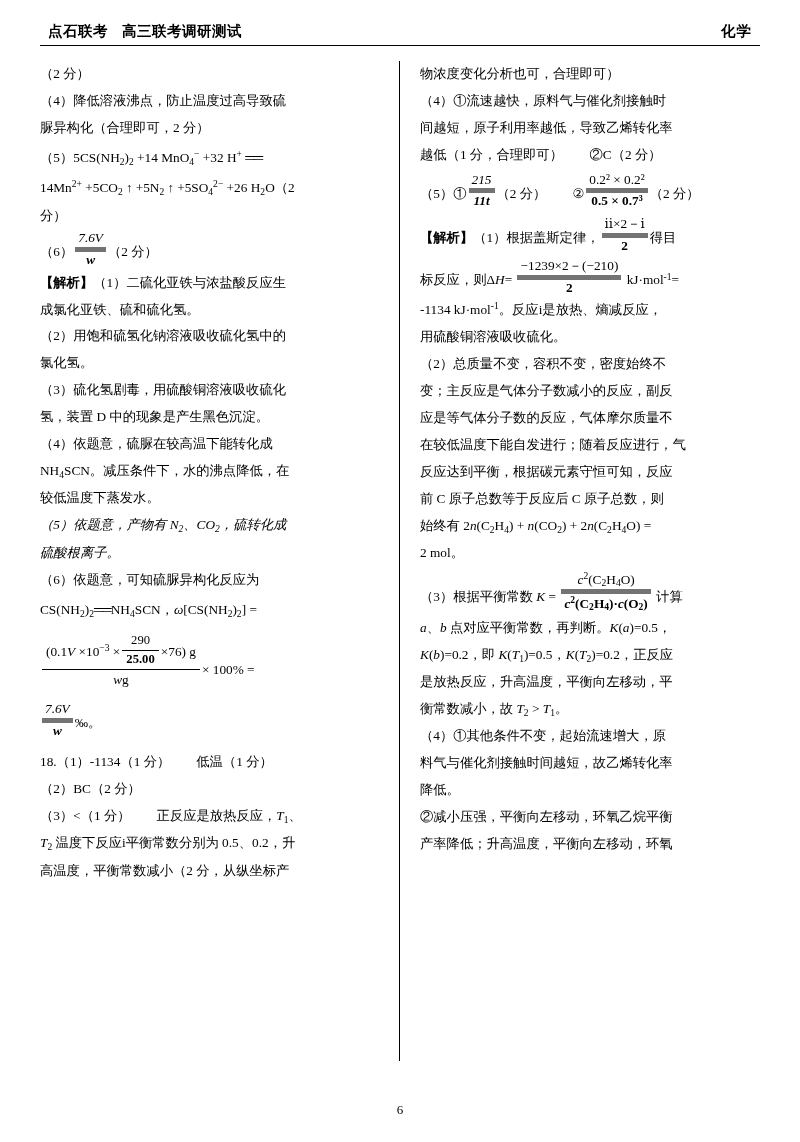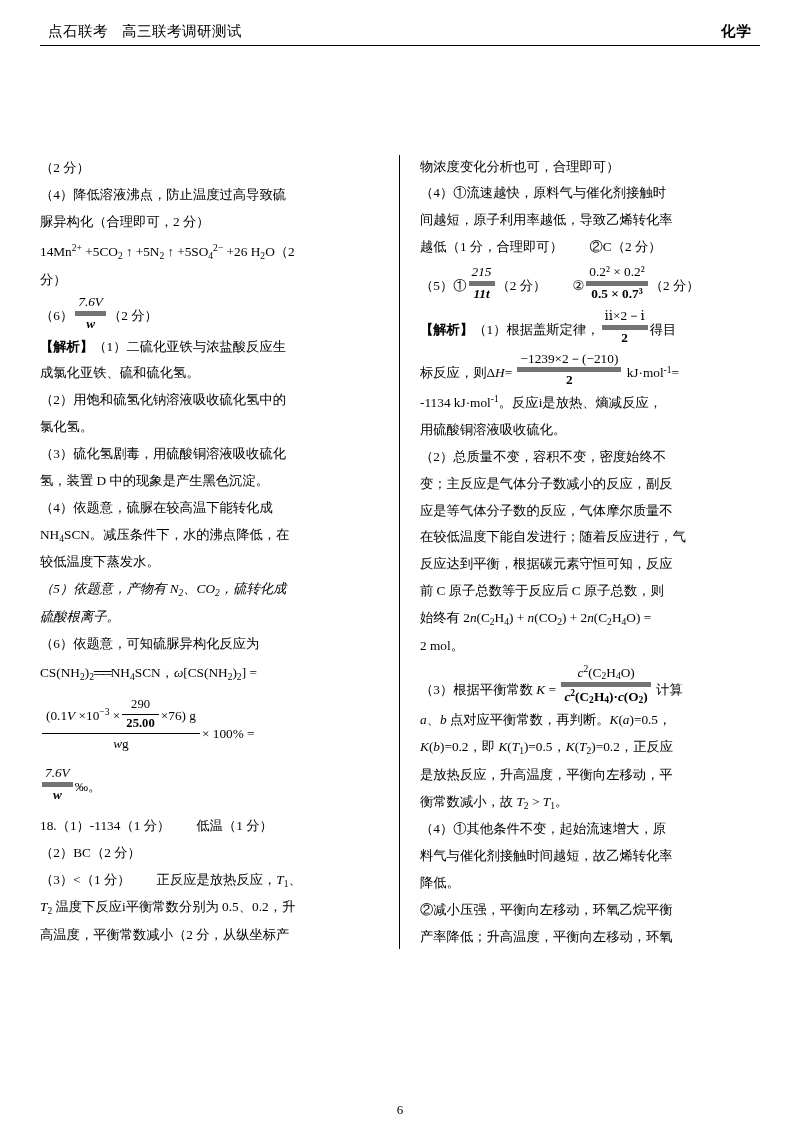--- a/index.html
+++ b/index.html
@@ -26,34 +26,33 @@
     display: flex;
     justify-content: space-between;
     align-items: flex-end;
     font-size: 14.5px;
     padding: 0 8px 4px 8px;
     border-bottom: 1.6px solid #000;
     font-family: "Liberation Serif", "DejaVu Serif", serif;
   }
   .header-left {
     letter-spacing: 0.5px;
-    font-weight: 400;
+    font-weight: 700;
     text-align: right;
   }
   .header-left .sp { display:inline-block; width: 14px; }
   .header-right {
     letter-spacing: 1px;
     font-weight: 600;
   }
   
   .columns {
     display: flex;
-    margin-top: 6px;
+    margin-top: 15px;
     height: 1000px;
-    align-items: center;
   }
   .col {
     width: 50%;
     box-sizing: border-box;
     font-size: 13.3px;
     line-height: 1.95;
   }
   .col-left {
     padding-right: 16px;
     border-right: 1px solid #000;
@@ -133,20 +132,23 @@
 
   <div class="columns">
 
     <div class="col col-left">
 
       <p class="p">（2 分）</p>
       <p class="p">（4）降低溶液沸点，防止温度过高导致硫</p>
       <p class="p">脲异构化（合理即可，2 分）</p>
 
       <p class="p eqline">
+        （5）5CS(NH<sub>2</sub>)<sub>2</sub> +14 MnO<sub>4</sub><sup>−</sup> +32 H<sup>+</sup> <span class="eqsign">══</span>
+      </p>
+      <p class="p eqline">
         14Mn<sup>2+</sup> +5CO<sub>2</sub> <span class="arrow-up">↑</span> +5N<sub>2</sub> <span class="arrow-up">↑</span> +5SO<sub>4</sub><sup>2−</sup> +26 H<sub>2</sub>O（2
       </p>
       <p class="p">分）</p>
 
       <p class="p">
         （6）<span class="frac ital"><span class="num">7.6V</span><span class="den">w</span></span>（2 分）
       </p>
 
       <p class="p"><span class="bold">【解析】</span>（1）二硫化亚铁与浓盐酸反应生</p>
       <p class="p">成氯化亚铁、硫和硫化氢。</p>

